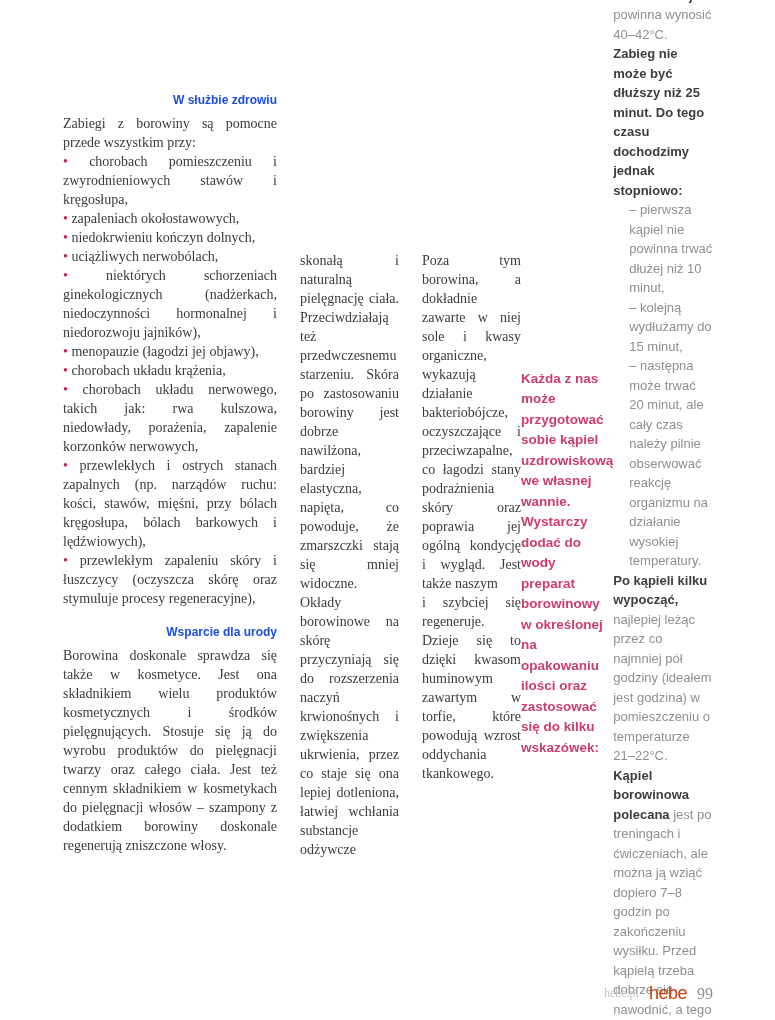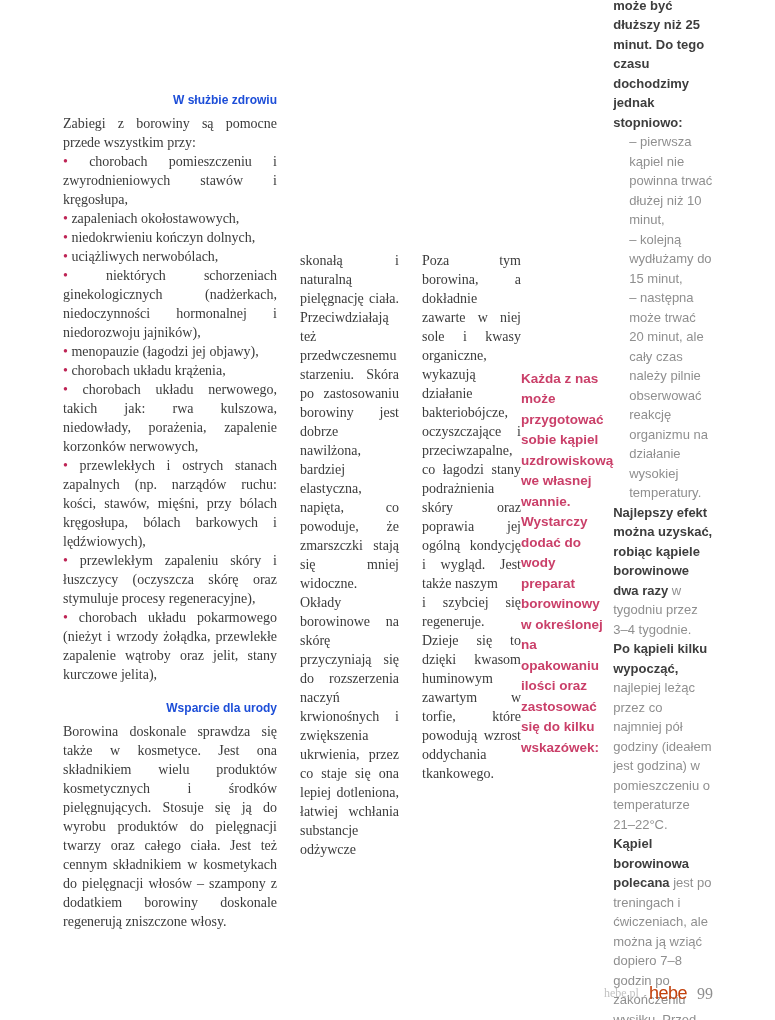--- a/index.html
+++ b/index.html
@@ -48,21 +48,20 @@
     <p class="bullet">chorobach pomieszczeniu i zwyrodnieniowych stawów i kręgosłupa,</p>
     <p class="bullet">zapaleniach okołostawowych,</p>
     <p class="bullet">niedokrwieniu kończyn dolnych,</p>
     <p class="bullet">uciążliwych nerwobólach,</p>
     <p class="bullet">niektórych schorzeniach ginekologicznych (nadżerkach, niedoczynności hormonalnej i niedorozwoju jajników),</p>
     <p class="bullet">menopauzie (łagodzi jej objawy),</p>
     <p class="bullet">chorobach układu krążenia,</p>
     <p class="bullet">chorobach układu nerwowego, takich jak: rwa kulszowa, niedowłady, porażenia, zapalenie korzonków nerwowych,</p>
     <p class="bullet">przewlekłych i ostrych stanach zapalnych (np. narządów ruchu: kości, stawów, mięśni, przy bólach kręgosłupa, bólach barkowych i lędźwiowych),</p>
     <p class="bullet">przewlekłym zapaleniu skóry i łuszczycy (oczyszcza skórę oraz stymuluje procesy regeneracyjne),</p>
-    <p class="bullet">chorobach układu pokarmowego (nieżyt i wrzody żołądka, przewlekłe zapalenie wątroby oraz jelit, stany kurczowe jelita),</p>
     <h2 class="sec-heading second">Wsparcie dla urody</h2>
     <p>Borowina doskonale sprawdza się także w kosmetyce. Jest ona składnikiem wielu produktów kosmetycznych i środków pielęgnujących. Stosuje się ją do wyrobu produktów do pielęgnacji twarzy oraz całego ciała. Jest też cennym składnikiem w kosmetykach do pielęgnacji włosów – szampony z dodatkiem borowiny doskonale regenerują zniszczone włosy.</p>
 
   </div>
 
   <div class="main">
 
     <div class="top-cols">
       <div class="top-col">
         <p>skonałą i naturalną pielęgnację ciała. Przeciwdziałają też przedwczesnemu starzeniu. Skóra po zastosowaniu borowiny jest dobrze nawilżona, bardziej elastyczna, napięta, co powoduje, że zmarszczki stają się mniej widoczne. Okłady borowinowe na skórę przyczyniają się do rozszerzenia naczyń krwionośnych i zwiększenia ukrwienia, przez co staje się ona lepiej dotleniona, łatwiej wchłania substancje odżywcze</p>
@@ -151,21 +150,20 @@
     </div>
 
     <p class="intro">Każda z nas może przygotować sobie kąpiel uzdrowiskową we własnej wannie. Wystarczy dodać do wody preparat borowinowy w określonej na opakowaniu ilości oraz zastosować się do kilku wskazówek:</p>
 
     <div class="instructions">
       <p><b>Temperatura kąpieli borowinowej</b><span> powinna wynosić 40–42°C.</span></p>
       <p><b>Zabieg nie może być dłuższy niż 25 minut. Do tego czasu dochodzimy jednak stopniowo:</b><span></span></p>
       <p class="sub">– pierwsza kąpiel nie powinna trwać dłużej niż 10 minut,</p>
       <p class="sub">– kolejną wydłużamy do 15 minut,</p>
       <p class="sub">– następna może trwać 20 minut, ale cały czas należy pilnie obserwować reakcję organizmu na działanie wysokiej temperatury.</p>
-      <p><b>Najlepszy efekt można uzyskać, robiąc kąpiele borowinowe dwa razy</b><span> w tygodniu przez 3–4 tygodnie.</span></p>
       <p><b>Po kąpieli kilku wypocząć,</b><span> najlepiej leżąc przez co najmniej pół godziny (ideałem jest godzina) w pomieszczeniu o temperaturze 21–22°C.</span></p>
       <p><b>Kąpiel borowinowa polecana</b><span> jest po treningach i ćwiczeniach, ale można ją wziąć dopiero 7–8 godzin po zakończeniu wysiłku. Przed kąpielą trzeba dobrze się nawodnić, a tego dnia nie korzystać już z żadnych innych zabiegów, aby nie doprowadzić do ponownego rozgrzania skóry i ciała.</span></p>
     </div>
 
     <hr class="rule-bottom">
   </div>
 </div>
 
 <div class="footer">
   <span class="footer-site">hebe.pl</span>

